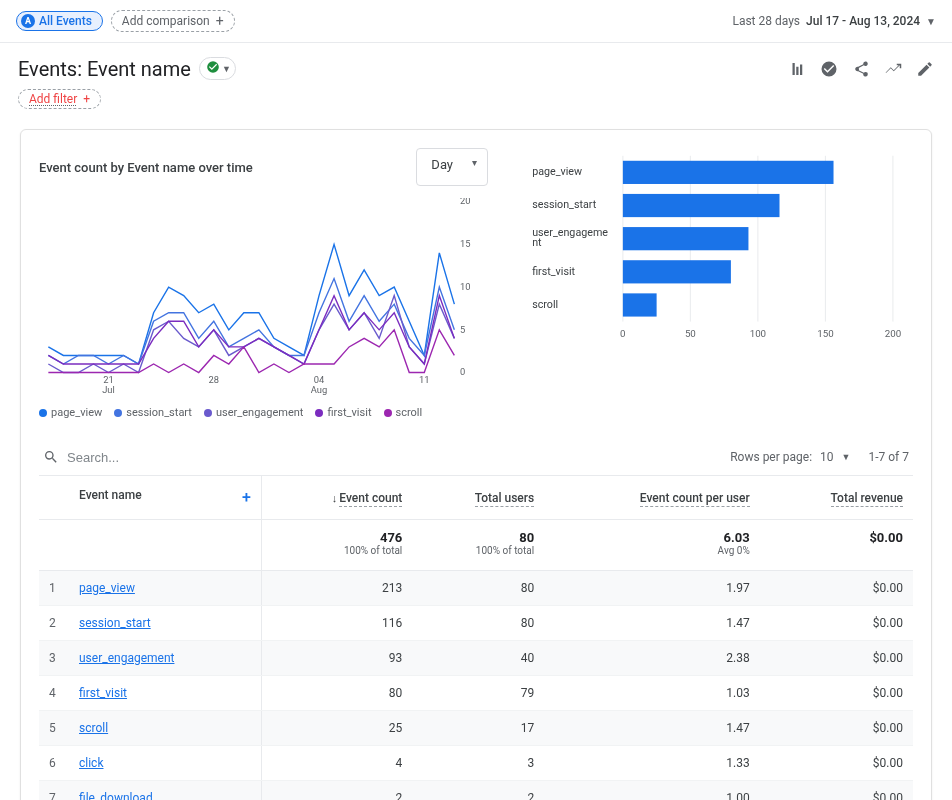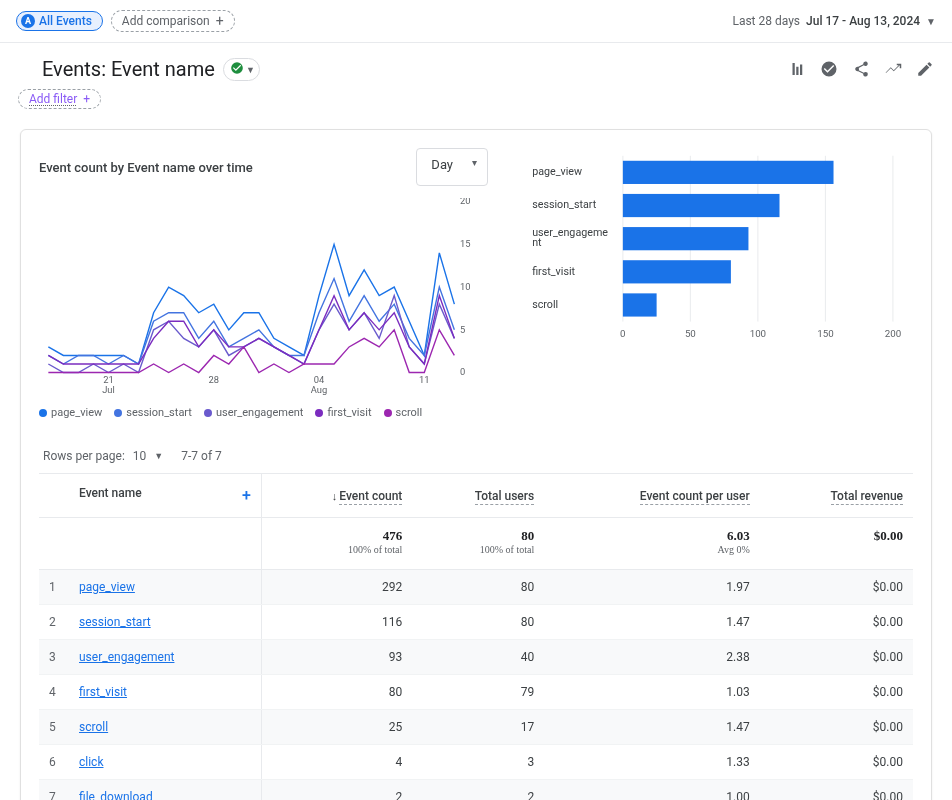--- a/index.html
+++ b/index.html
@@ -9,30 +9,30 @@
   .top-left { display: flex; gap: 8px; align-items: center; }
   .chip-all-users { display: inline-flex; align-items: center; gap: 4px; padding: 2px 10px 2px 4px; border: 1px solid #1a73e8; border-radius: 14px; background: #e8f0fe; color: #1a73e8; font-size: 12px; font-weight: 500; cursor: pointer; }
   .chip-all-users .circle { width: 14px; height: 14px; border-radius: 50%; background: #1a73e8; color: #fff; display: flex; justify-content: center; align-items: center; font-size: 9px; font-weight: 700; }
   .chip-add { display: inline-flex; align-items: center; gap: 6px; padding: 2px 10px; border: 1px dashed #9aa0a6; border-radius: 14px; color: #5f6368; font-size: 12px; cursor: pointer; }
   .chip-add .plus { font-size: 14px; color: #5f6368; }
   .date-range { display: flex; align-items: center; gap: 6px; font-size: 12px; color: #5f6368; cursor: pointer; }
   .date-range .strong { color: #3c4043; font-weight: 500; }
   .date-range .caret { font-size: 10px; }
 
   .title-bar { display: flex; justify-content: space-between; align-items: center; padding: 14px 18px 8px; }
-  .title-left { display: flex; align-items: flex-end; gap: 8px; margin-left: 24px; }
+  .title-left { display: flex; align-items: flex-start; gap: 8px; }
   .title-left h1 { font-size: 20px; font-weight: 400; color: #202124; }
   .check-chip { display: inline-flex; align-items: center; gap: 2px; border: 1px solid #dadce0; border-radius: 14px; padding: 2px 4px 2px 6px; cursor: pointer; }
   .check-chip .check { color: #1e8e3e; font-size: 12px; }
   .check-chip .caret { font-size: 9px; color: #5f6368; }
   .title-icons { display: flex; gap: 14px; align-items: center; }
   .title-icons svg { width: 18px; height: 18px; fill: #5f6368; cursor: pointer; }
 
   .filter-row { padding: 0 18px 10px; }
-  .add-filter-chip { display: inline-flex; align-items: center; gap: 6px; padding: 2px 10px; border: 1px dashed #9aa0a6; border-radius: 14px; color: #8b5cf6; font-size: 12px; cursor: pointer; }
+  .add-filter-chip { display: inline-flex; align-items: center; gap: 6px; padding: 2px 10px; border: 1px dashed #9aa0a6; border-radius: 14px; color: #ef4444; font-size: 12px; cursor: pointer; }
   .add-filter-chip .text { text-decoration: underline dotted #5f6368; text-underline-offset: 2px; }
 
   .card { margin: 10px 20px; border: 1px solid #e0e0e0; border-radius: 6px; box-shadow: 0 1px 2px rgba(60,64,67,.1); padding: 18px; }
 
   .charts-row { display: flex; gap: 30px; }
   .chart-left { flex: 1.08; }
   .chart-right { flex: .95; }
   .chart-header { display: flex; justify-content: space-between; align-items: center; margin-bottom: 12px; }
   .chart-title { font-size: 13px; font-weight: 500; color: #3c4043; }
   .day-select { border: 1px solid #dadce0; border-radius: 4px; padding: 8px 34px 13px 14px; font-size: 13px; color: #3c4043; cursor: pointer; position: relative; }
@@ -58,21 +58,21 @@
 
   table { width: 100%; border-collapse: collapse; font-size: 12px; }
   thead th { text-align: right; padding: 12px 10px; font-weight: 500; color: #3c4043; border-bottom: 1px solid #e8eaed; }
   thead th:first-child { width: 30px; text-align: left; }
   thead th:nth-child(2) { text-align: left; }
   thead th .hdr-label { border-bottom: 1px dashed #9aa0a6; padding-bottom: 1px; }
   thead th:nth-child(2) { border-right: 1px solid #e8eaed; }
   .plus-col { color: #1a73e8; font-size: 16px; font-weight: 500; cursor: pointer; float: right; }
   .arrow-down { font-size: 11px; margin-right: 2px; }
 
-  tbody tr.summary td { text-align: right; padding: 10px 10px 14px; border-bottom: 1px solid #e8eaed; vertical-align: top; font-family: Liberation Serif, serif; }
+  tbody tr.summary td { text-align: right; padding: 10px 10px 14px; border-bottom: 1px solid #e8eaed; vertical-align: top; }
   tbody tr.summary td:nth-child(2) { border-right: 1px solid #e8eaed; }
   tbody tr.summary .big { font-size: 13px; font-weight: 700; color: #202124; display: block; }
   tbody tr.summary .sub { font-size: 10px; color: #5f6368; display: block; }
 
   tbody tr.data td { padding: 10px; border-bottom: 1px solid #f1f3f4; text-align: right; }
   tbody tr.data td:first-child { text-align: left; color: #5f6368; }
   tbody tr.data td:nth-child(2) { text-align: left; border-right: 1px solid #e8eaed; }
   tbody tr.data td:nth-child(2) a { color: #1a73e8; text-decoration: underline; cursor: pointer; }
   tbody tr.data:nth-child(even) { background: #f8f9fa; }
 </style>
@@ -197,27 +197,33 @@
             <text x="2" y="130" font-size="11" fill="#3c4043">first_visit</text>
             <rect x="95" y="149.1" width="34.625" height="23.799999999999997" fill="#1a73e8"></rect>
             <text x="2" y="164" font-size="11" fill="#3c4043">scroll</text>
           </svg>
       </div>
     </div>
   </div>
 
   <div class="table-section">
     <div class="table-controls">
+      <div class="search-box">
+        <svg class="search-icon" viewBox="0 0 24 24">
+            <path d="M15.5 14h-.79l-.28-.27A6.471 6.471 0 0016 9.5 6.5 6.5 0 109.5 16a6.471 6.471 0 004.23-1.57l.27.28v.79l5 5L20.49 19l-5-5zM9.5 14A4.5 4.5 0 1114 9.5 4.505 4.505 0 019.5 14z"></path>
+          </svg>
+        <input type="text" placeholder="Search..." style="">
+      </div>
       <div class="rows-ctrl">
         <div class="rpp">
           <span>Rows per page:</span>
           <span>10</span>
           <span style="font-size:9px">▼</span>
         </div>
-        <span>7-7 of 7</span>
+        <span>1-7 of 7</span>
       </div>
     </div>
 
     <table>
       <thead>
         <tr>
           <th></th>
           <th>
             <span>Event name</span>
             <span class="plus-col">+</span>
@@ -244,21 +250,21 @@
               <span class="big">6.03</span>
               <span class="sub">Avg 0%</span>
             </td>
             <td>
               <span class="big">$0.00</span>
             </td>
           </tr>
           <tr class="data">
             <td>1</td>
             <td><a>page_view</a></td>
-            <td>292</td>
+            <td>213</td>
             <td>80</td>
             <td>1.97</td>
             <td>$0.00</td>
           </tr>
           <tr class="data">
             <td>2</td>
             <td><a>session_start</a></td>
             <td>116</td>
             <td>80</td>
             <td>1.47</td>

